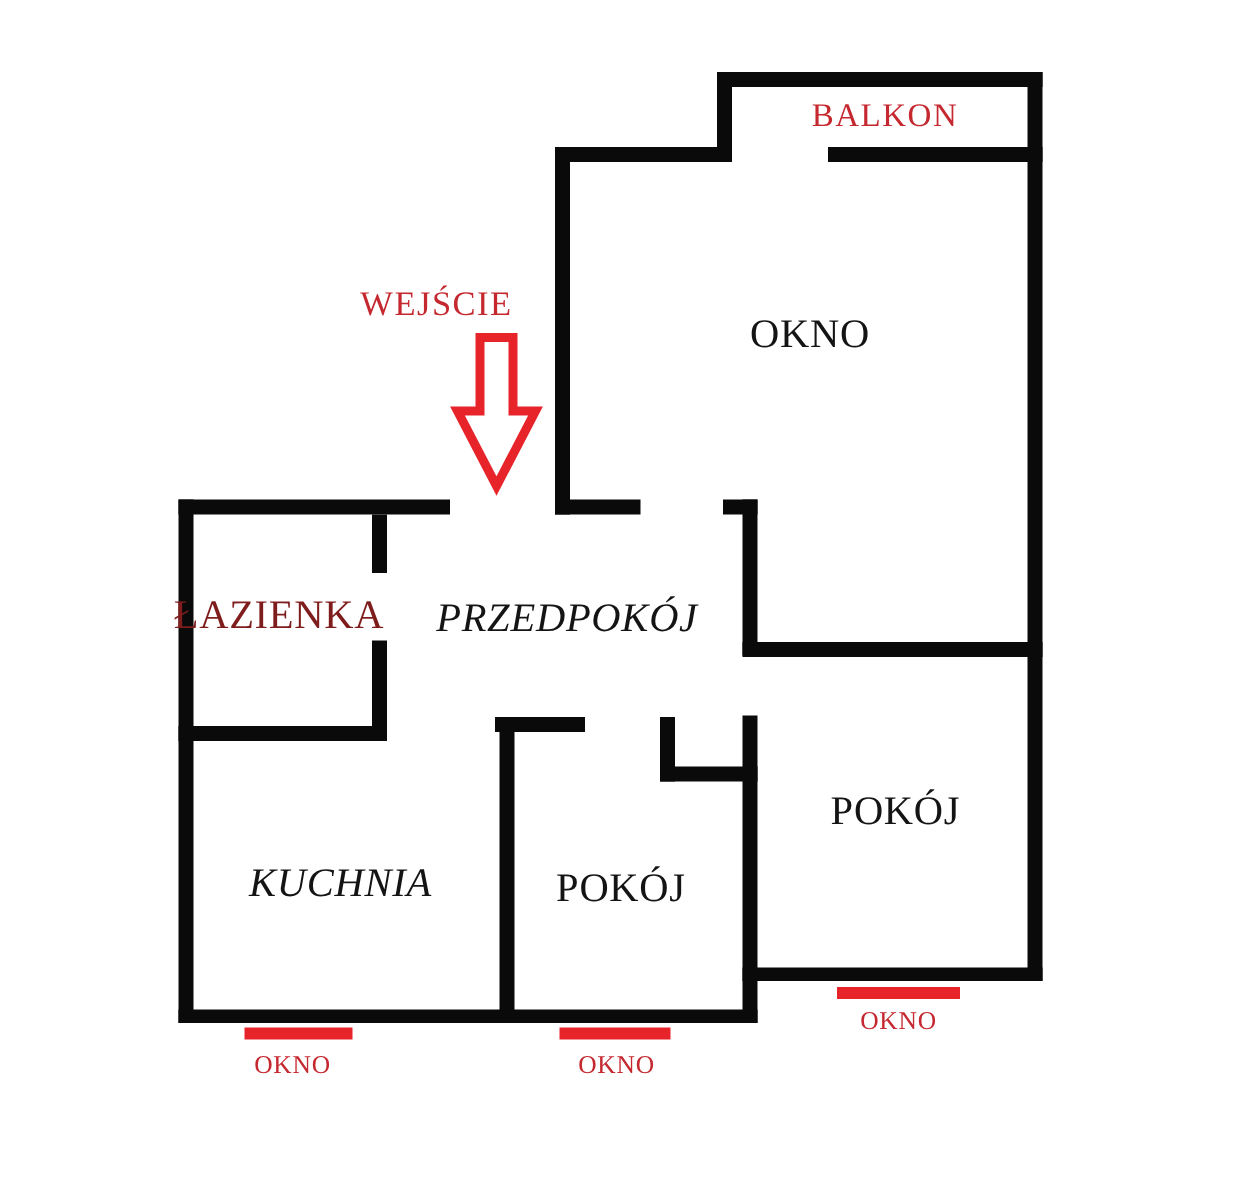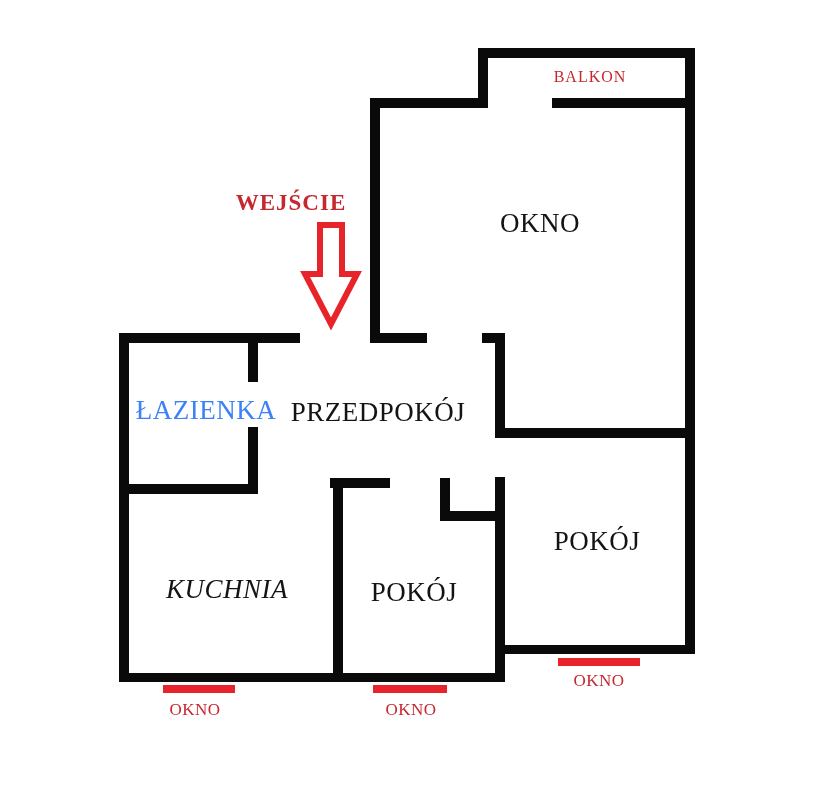--- a/index.html
+++ b/index.html
@@ -38,22 +38,22 @@
     font-size: 17px;
     color: var(--red-text, #c5282f);
     letter-spacing: 0.5px;
   }
   .red-label {
     position: absolute;
     transform: translate(-50%, -50%);
     white-space: nowrap;
     color: var(--red-text, #c5282f);
   }
-  #balkon-label { font-size: 16px; letter-spacing: 1px; }
-  #wejscie-label { font-size: 23px; font-weight: bold; letter-spacing: 1px; }
+  #balkon-label { font-size: 22px; letter-spacing: 1px; }
+  #wejscie-label { font-size: 23px; font-weight: normal; letter-spacing: 1px; }
   #arrow-layer {
     position: absolute;
     left: 0; top: 0;
     pointer-events: none;
   }
 </style>
 </head>
 <body>
 
 <div id="canvas">
@@ -86,22 +86,22 @@
   <svg id="arrow-layer" width="831" height="800" viewBox="0 0 831 800">
     <polygon id="arrow-poly" points="320,225 342,225 342,274 357,274 331,324 305,274 320,274" fill="#ffffff" stroke="#e8242b" stroke-width="6" stroke-linejoin="miter"></polygon>
   </svg>
 
   <div id="balkon-label" class="red-label" style="left: 590px; top: 77px;">BALKON</div>
 
   <div id="wejscie-label" class="red-label" style="left: 291px; top: 203px;">WEJŚCIE</div>
 
   <div id="rooms-layer">
       <div class="room-label" style="left: 540px; top: 223px; color: rgb(20, 20, 20);">OKNO</div>
-      <div class="room-label" style="left: 186px; top: 410px; color: #3b82f6; margin-left: 20px;">ŁAZIENKA</div>
-      <div class="room-label" style="left: 378px; top: 412px; color: rgb(20, 20, 20);">PRZEDPOKÓJ</div>
+      <div class="room-label" style="left: 186px; top: 410px; color: #7f1d1d;">ŁAZIENKA</div>
+      <div class="room-label" style="left: 378px; top: 412px; color: rgb(20, 20, 20); font-style: italic;">PRZEDPOKÓJ</div>
       <div class="room-label" style="left: 227px; top: 589px; color: rgb(20, 20, 20); font-style: italic;">KUCHNIA</div>
       <div class="room-label" style="left: 414px; top: 592px; color: rgb(20, 20, 20);">POKÓJ</div>
       <div class="room-label" style="left: 597px; top: 541px; color: rgb(20, 20, 20);">POKÓJ</div>
     </div>
 
   <div id="windows-layer">
       <div class="window-bar" style="left: 163px; top: 685px; width: 72px; height: 8px;"></div>
       <div class="window-label" style="left: 195px; top: 710px;">OKNO</div>
       <div class="window-bar" style="left: 373px; top: 685px; width: 74px; height: 8px;"></div>
       <div class="window-label" style="left: 411px; top: 710px;">OKNO</div>

